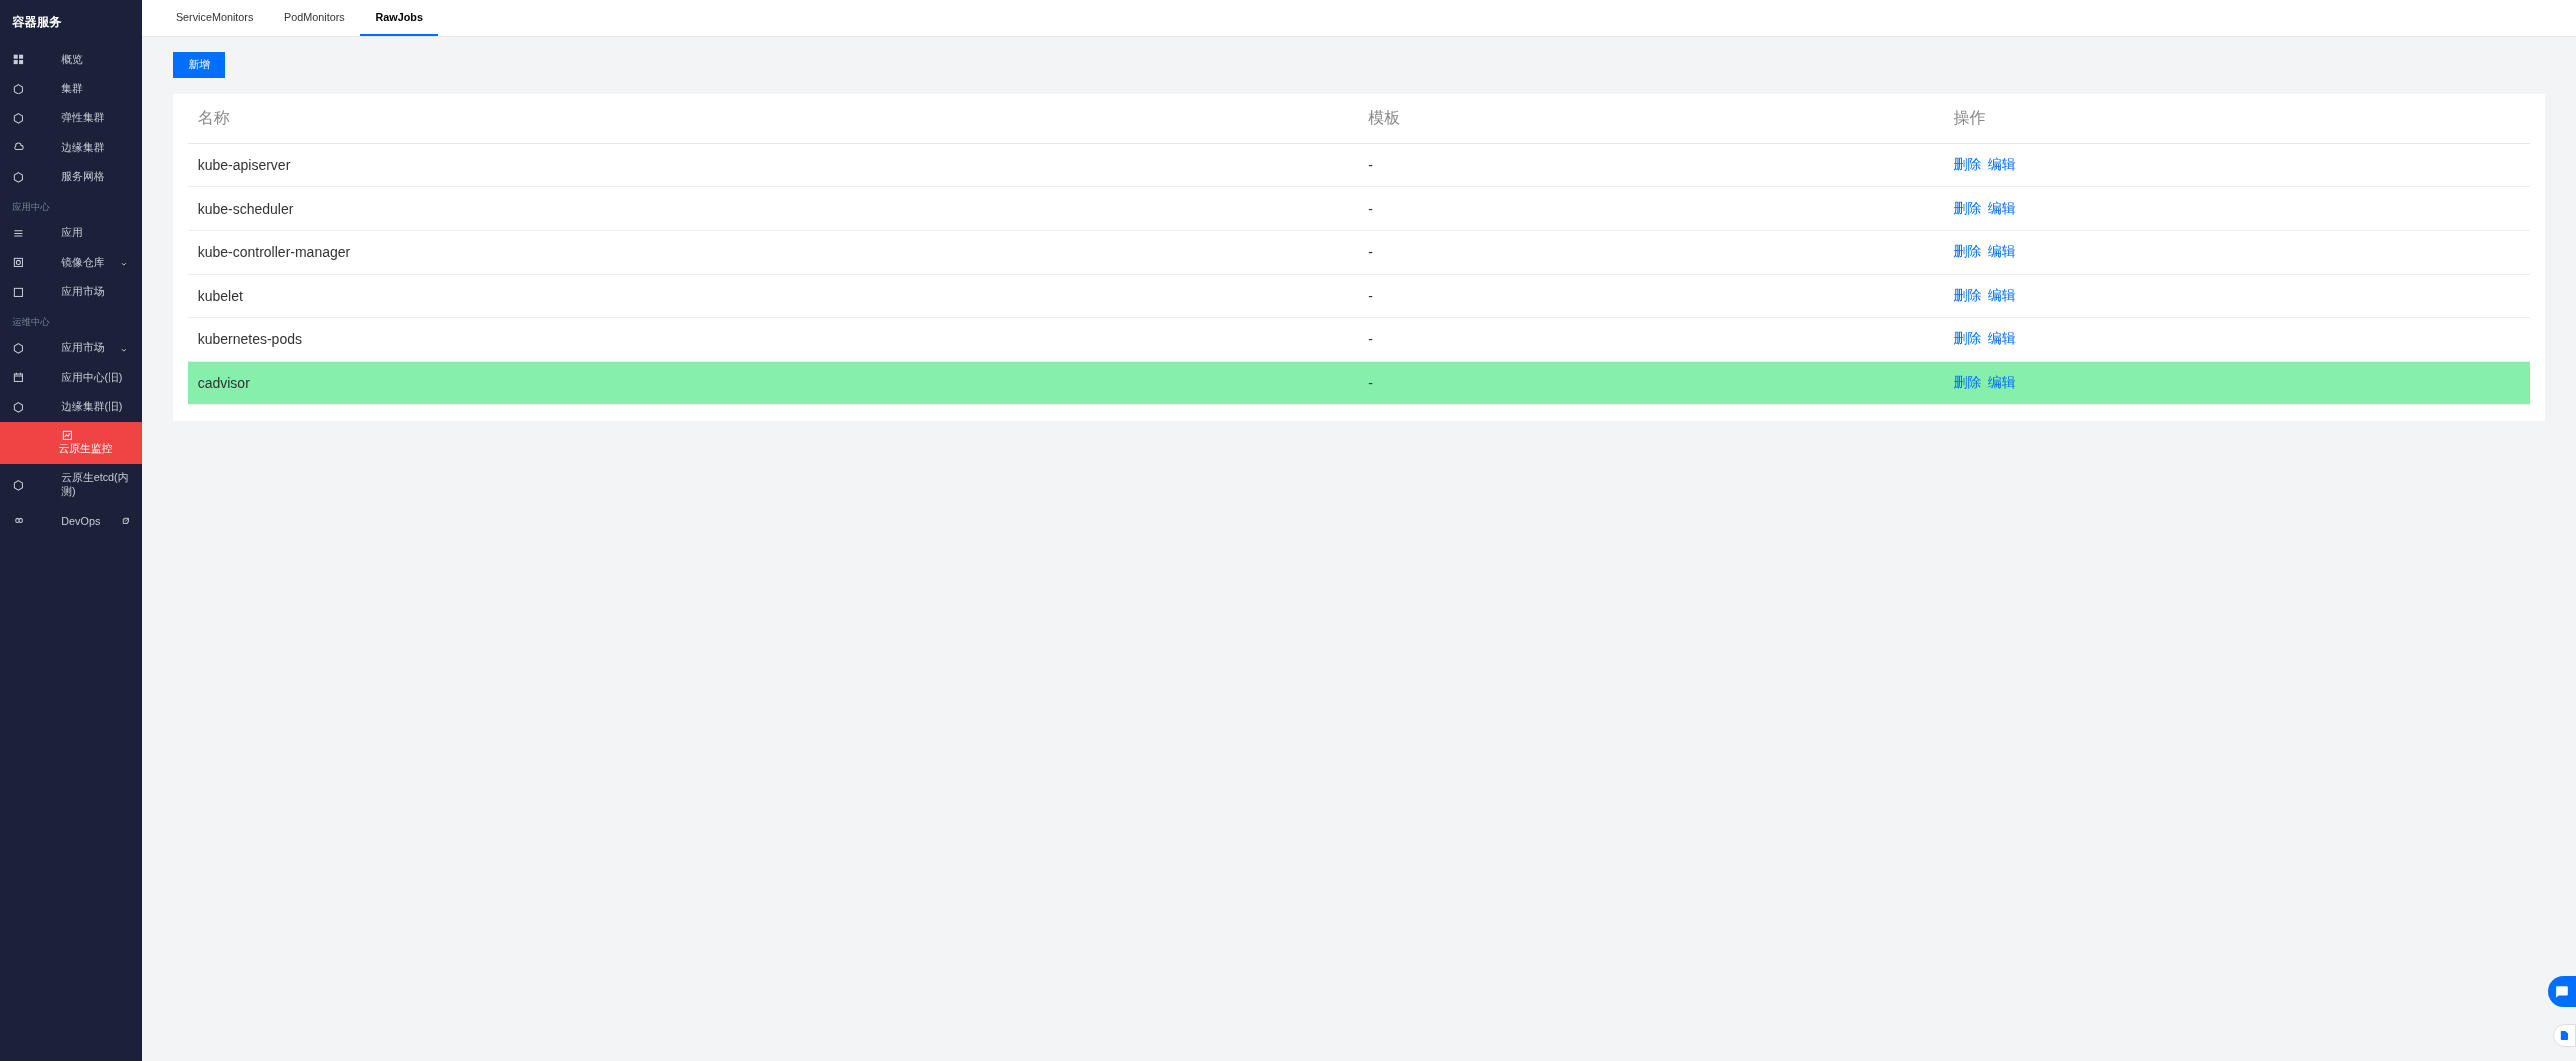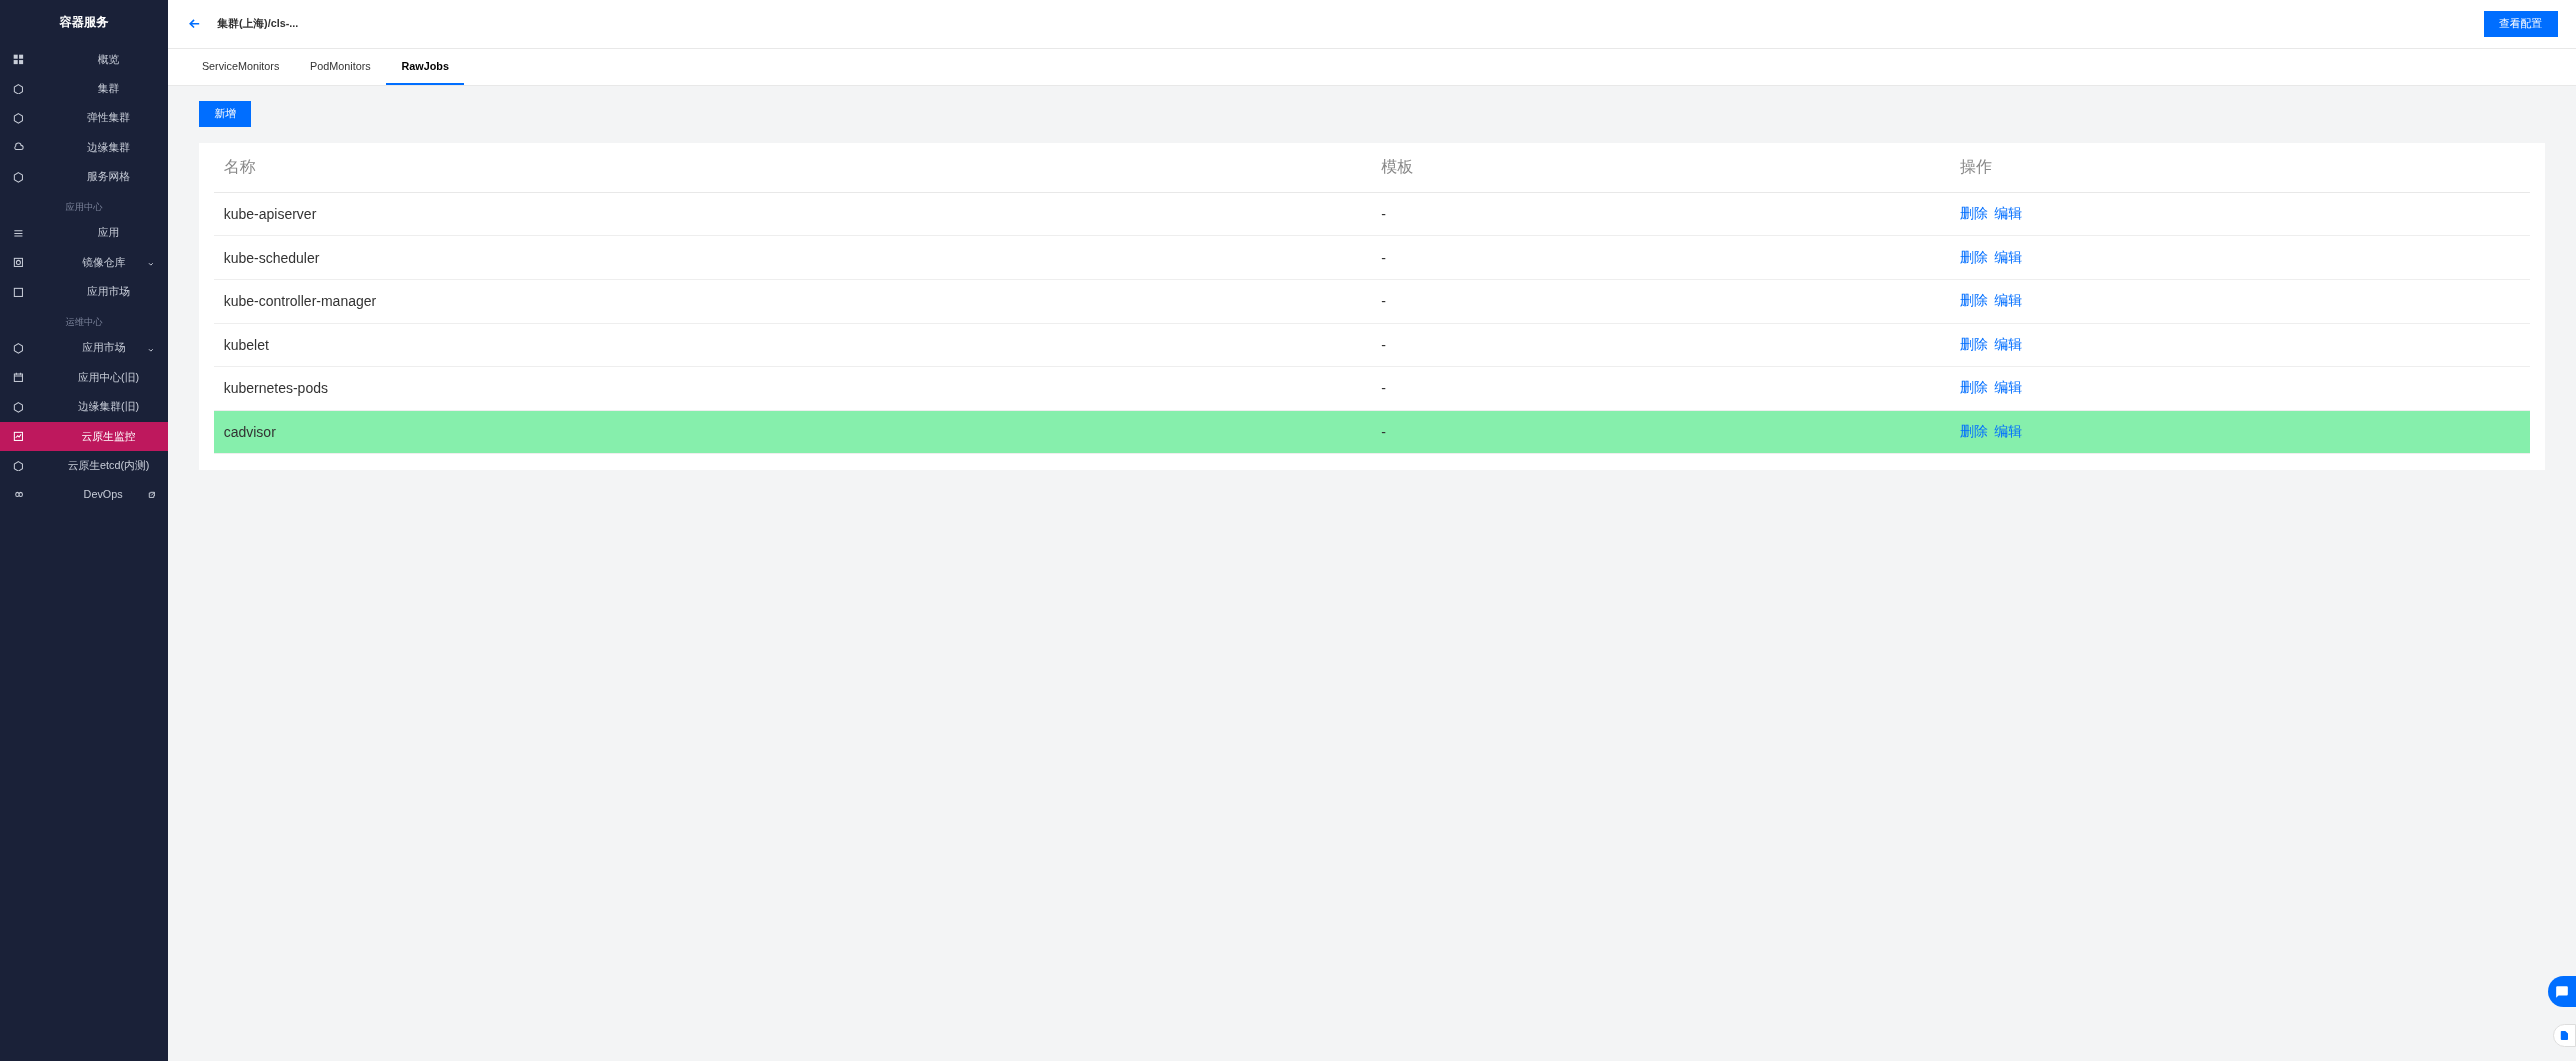--- a/index.html
+++ b/index.html
@@ -1,21 +1,21 @@
 <!DOCTYPE html>
 <html style="font-size:12.3px"><head>
 <meta charset="utf-8">
 <style>
 * { margin: 0; padding: 0; box-sizing: border-box; }
 body { font-family: -apple-system, BlinkMacSystemFont, "Segoe UI", "PingFang SC", "Microsoft YaHei", sans-serif; font-size: 10.8px; color: #333; background: #f5f5f5; }
 .app { display: flex; height: 100vh; }
-.sidebar { width: 168px; background: #1a2138; color: #fff; flex-shrink: 0; overflow-y: auto; text-align: center; }
+.sidebar { width: 142px; background: #1a2138; color: #fff; flex-shrink: 0; overflow-y: auto; }
 .sidebar-title { font-size: 12.3px; font-weight: 600; padding: 14px 12.3px; color: #fff; }
 .sidebar-item { display: flex; align-items: center; padding: 7.7px 12.3px; color: #c8cdd8; cursor: pointer; font-size: 10.8px; }
-.sidebar-item.active { background: #be185d; color: #fff; }
+.sidebar-item.active { background: #ef4444; color: #fff; flex-direction: column; }
 .sidebar-item .icon { width: 12.3px; height: 12.3px; margin-right: 7.7px; display: inline-flex; align-items: center; justify-content: center; flex-shrink: 0; }
 .sidebar-item .label { flex: 1; margin-left: 29px; }
 .sidebar-item .chevron { width: 9.3px; height: 9.3px; }
 .sidebar-section { padding: 9.3px 12.3px 4.6px; font-size: 9.3px; color: #7a8299; }
 
 .main { flex: 1; display: flex; flex-direction: column; background: #fff; min-width: 0; }
 .header { display: flex; align-items: center; padding: 10.8px 18.5px; border-bottom: 0.8px solid #e8e8e8; background: #fff; }
 .back-btn { width: 15.4px; height: 15.4px; margin-right: 15.4px; cursor: pointer; color: #006eff; }
 .breadcrumb { font-size: 10.8px; font-weight: 600; color: #333; flex: 1; }
 .view-config-btn { background: #006eff; color: #fff; border: none; padding: 6.2px 15.4px; font-size: 10.8px; cursor: pointer; }
@@ -177,29 +177,20 @@
           </span>
           <span class="label">DevOps</span>
           <span style="margin-left: 3.1px;"><svg viewBox="0 0 12 12" width="7.7" height="7.7" fill="none" stroke="currentColor" stroke-width="1.5">
               <path d="M4 2h6v6M10 2L5 7M5 3H2v7h7V7"></path>
             </svg></span>
         </div>
       </div>
   </aside>
 
   <div class="main">
-    <div class="header">
-      <span class="back-btn">
-        <svg viewBox="0 0 24 24" width="15.4" height="15.4" fill="none" stroke="currentColor" stroke-width="2.5">
-            <path d="M19 12H5M11 6l-6 6 6 6"></path>
-          </svg>
-      </span>
-      <div class="breadcrumb">集群(上海)/cls-...</div>
-      <button class="view-config-btn">查看配置</button>
-    </div>
 
     <div class="tabs" id="tabs-container">
         <div class="tab">ServiceMonitors</div>
         <div class="tab">PodMonitors</div>
         <div class="tab active">RawJobs</div>
       </div>
 
     <div class="content">
       <button class="add-btn">新增</button>
       <div class="table-card">

